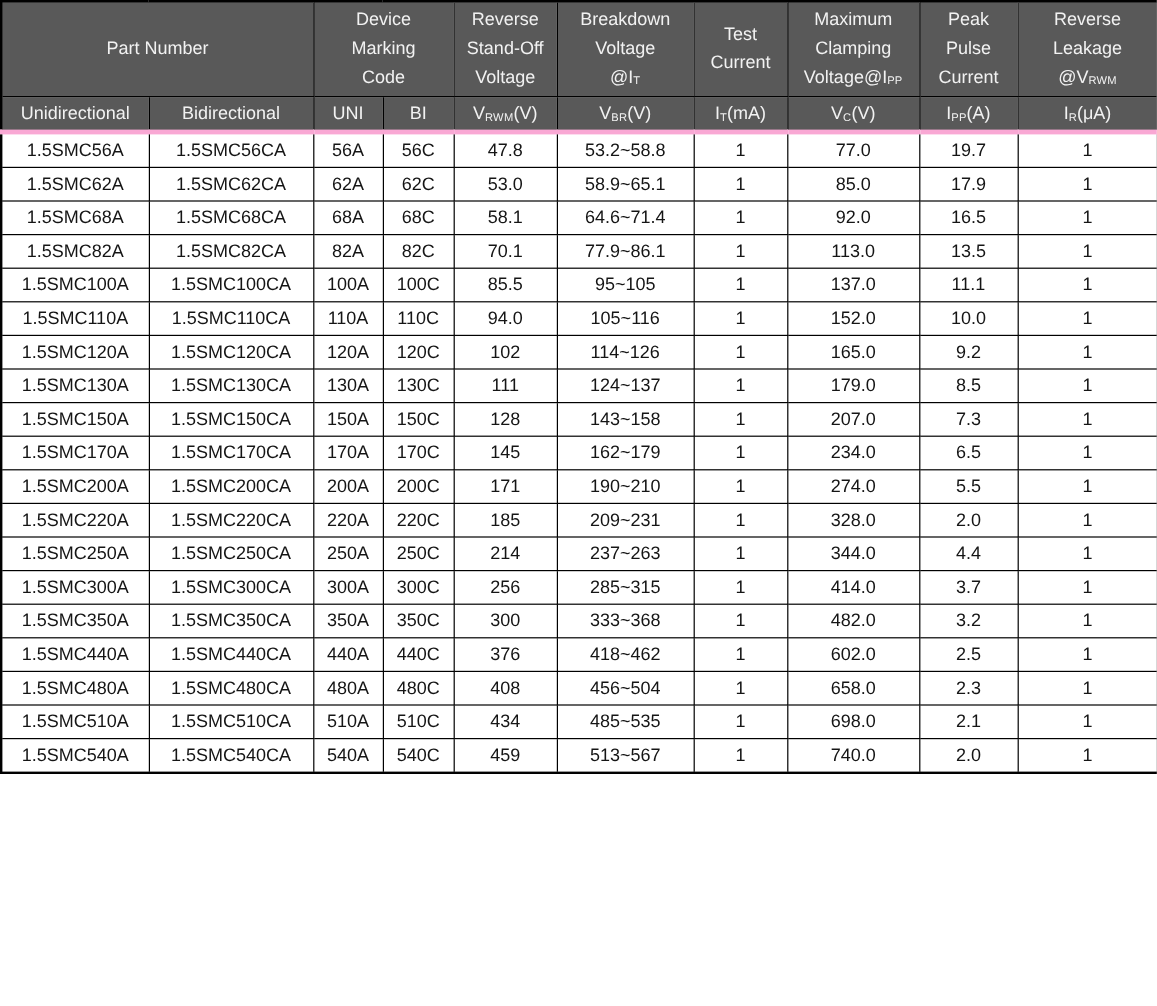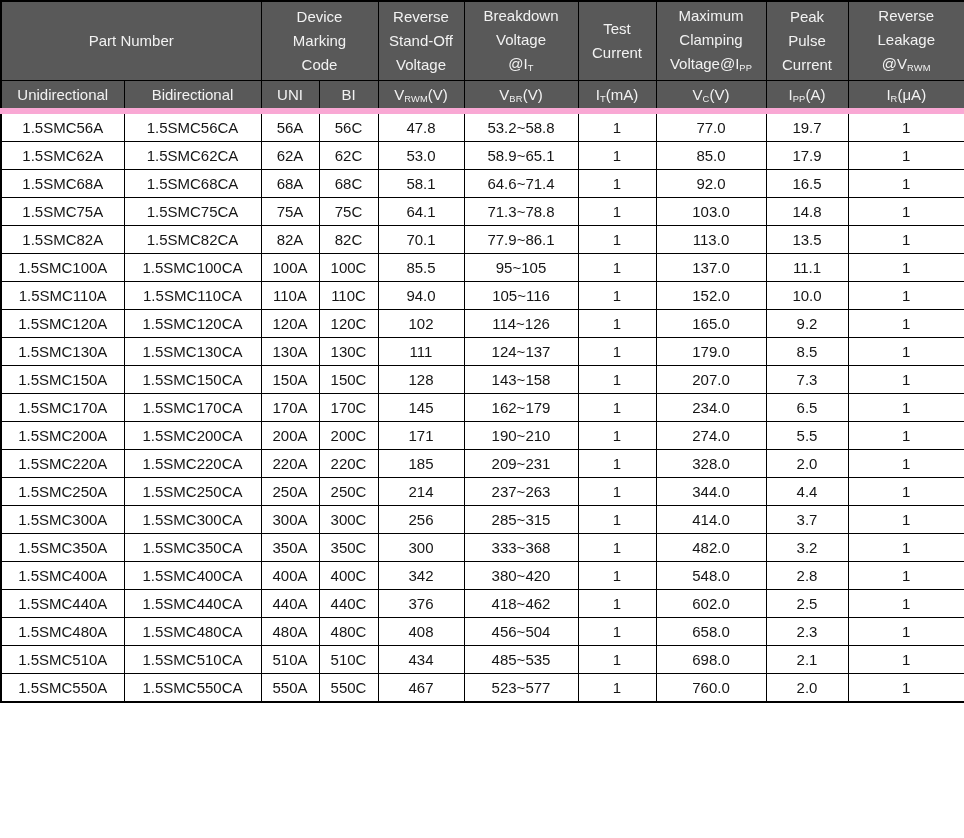--- a/index.html
+++ b/index.html
@@ -1,21 +1,21 @@
 <!DOCTYPE html>
 <html><head>
 <meta charset="utf-8">
 <style>
   html,body{margin:0;padding:0;background:#ffffff;}
   body{width:964px;font-family:"Liberation Sans","DejaVu Sans",sans-serif;}
   table{border-collapse:collapse;table-layout:fixed;width:964px;border:2px solid #000;}
   th,td{border:1px solid #000;padding:0;text-align:center;vertical-align:middle;overflow:hidden;}
   thead th{background:#595959;color:#f2f2f2;font-weight:normal;font-size:15px;}
   tr.header-group-row th{height:78px;line-height:24px;}
-  tr.subheader-row th{height:27px;border-bottom:6px solid #f9a8d4;margin-left:28px;}
+  tr.subheader-row th{height:27px;border-bottom:4px solid #f9a8d4;margin-left:28px;}
   tbody td{height:27px;font-size:15px;color:#151515;background:#ffffff;}
   .sub{font-size:0.62em;position:relative;top:0.18em;letter-spacing:0.2px;}
   .hline{line-height:24px;}
 </style>
 </head>
 <body>
 
 <table>
   <colgroup>
       <col style="width: 123px;">
@@ -113,32 +113,20 @@
         <td>68A</td>
         <td>68C</td>
         <td>58.1</td>
         <td>64.6~71.4</td>
         <td>1</td>
         <td>92.0</td>
         <td>16.5</td>
         <td>1</td>
       </tr>
       <tr>
-        <td>1.5SMC75A</td>
-        <td>1.5SMC75CA</td>
-        <td>75A</td>
-        <td>75C</td>
-        <td>64.1</td>
-        <td>71.3~78.8</td>
-        <td>1</td>
-        <td>103.0</td>
-        <td>14.8</td>
-        <td>1</td>
-      </tr>
-      <tr>
         <td>1.5SMC82A</td>
         <td>1.5SMC82CA</td>
         <td>82A</td>
         <td>82C</td>
         <td>70.1</td>
         <td>77.9~86.1</td>
         <td>1</td>
         <td>113.0</td>
         <td>13.5</td>
         <td>1</td>
@@ -269,32 +257,20 @@
         <td>350A</td>
         <td>350C</td>
         <td>300</td>
         <td>333~368</td>
         <td>1</td>
         <td>482.0</td>
         <td>3.2</td>
         <td>1</td>
       </tr>
       <tr>
-        <td>1.5SMC400A</td>
-        <td>1.5SMC400CA</td>
-        <td>400A</td>
-        <td>400C</td>
-        <td>342</td>
-        <td>380~420</td>
-        <td>1</td>
-        <td>548.0</td>
-        <td>2.8</td>
-        <td>1</td>
-      </tr>
-      <tr>
         <td>1.5SMC440A</td>
         <td>1.5SMC440CA</td>
         <td>440A</td>
         <td>440C</td>
         <td>376</td>
         <td>418~462</td>
         <td>1</td>
         <td>602.0</td>
         <td>2.5</td>
         <td>1</td>
@@ -317,25 +293,25 @@
         <td>510A</td>
         <td>510C</td>
         <td>434</td>
         <td>485~535</td>
         <td>1</td>
         <td>698.0</td>
         <td>2.1</td>
         <td>1</td>
       </tr>
       <tr>
-        <td>1.5SMC550A</td>
-        <td>1.5SMC550CA</td>
-        <td>550A</td>
-        <td>550C</td>
-        <td>467</td>
-        <td>523~577</td>
-        <td>1</td>
-        <td>760.0</td>
+        <td>1.5SMC540A</td>
+        <td>1.5SMC540CA</td>
+        <td>540A</td>
+        <td>540C</td>
+        <td>459</td>
+        <td>513~567</td>
+        <td>1</td>
+        <td>740.0</td>
         <td>2.0</td>
         <td>1</td>
       </tr>
     </tbody>
 </table>
 
 </body></html>

